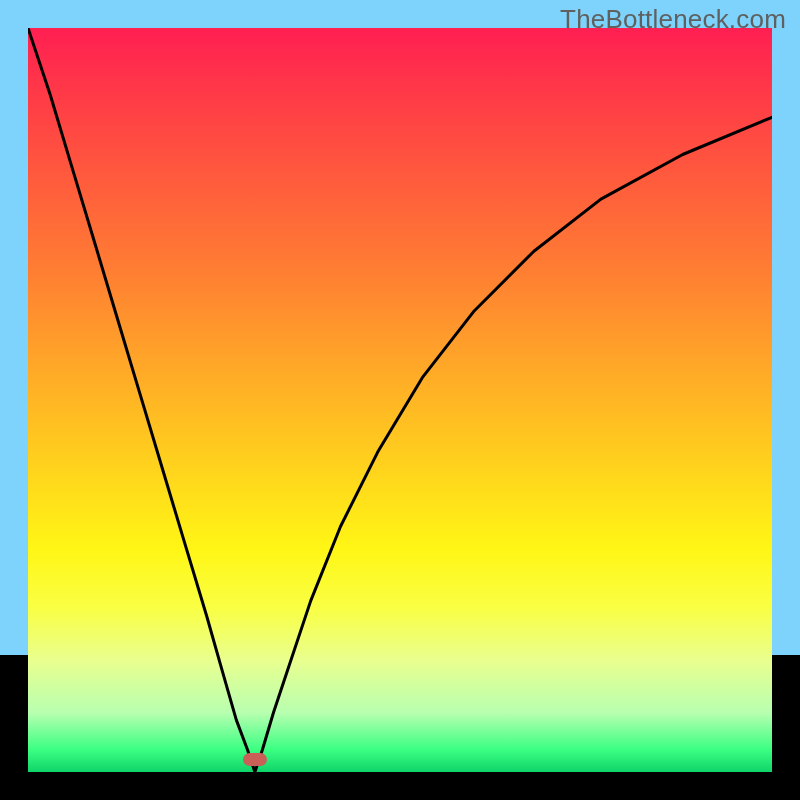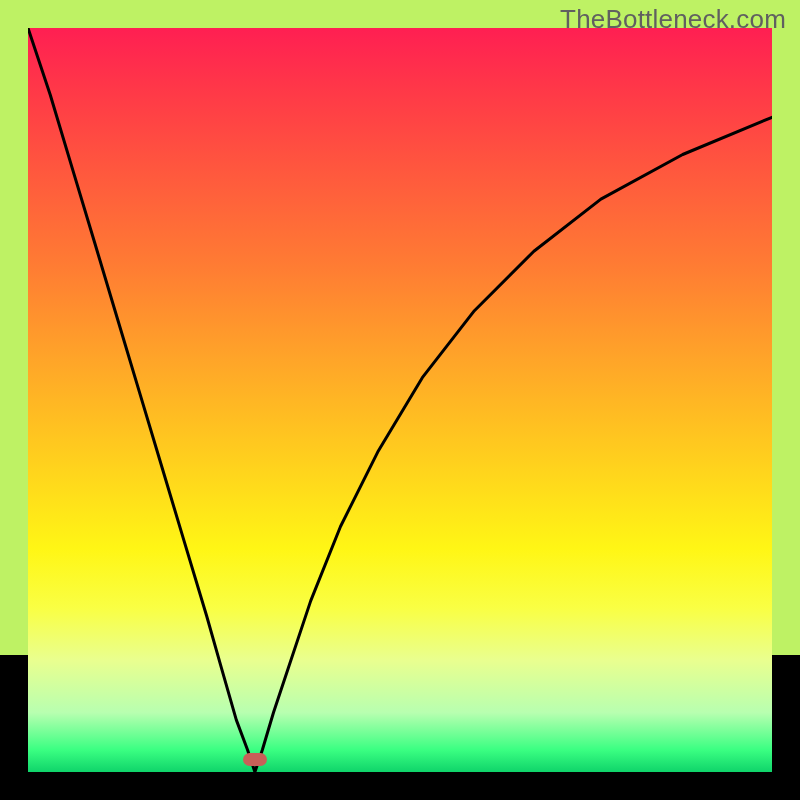--- a/index.html
+++ b/index.html
@@ -1,21 +1,21 @@
 <!DOCTYPE html>
 <html><head>
 <meta charset="utf-8">
 <style>
   * { margin: 0; padding: 0; box-sizing: border-box; }
   html, body { width: 800px; height: 800px; overflow: hidden; background: #000; }
   .frame {
     position: relative;
     width: 800px;
     height: 655px;
-    background: #bef264;
+    background: #7dd3fc;
   }
   .watermark {
     position: absolute;
     top: 4px;
     right: 14px;
     font-family: Arial, Helvetica, sans-serif;
     font-size: 26px;
     color: #606060;
     font-weight: 400;
     letter-spacing: 0.2px;

